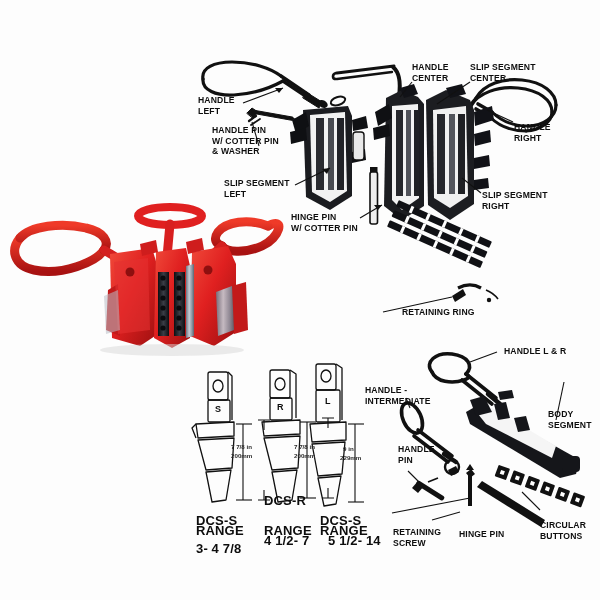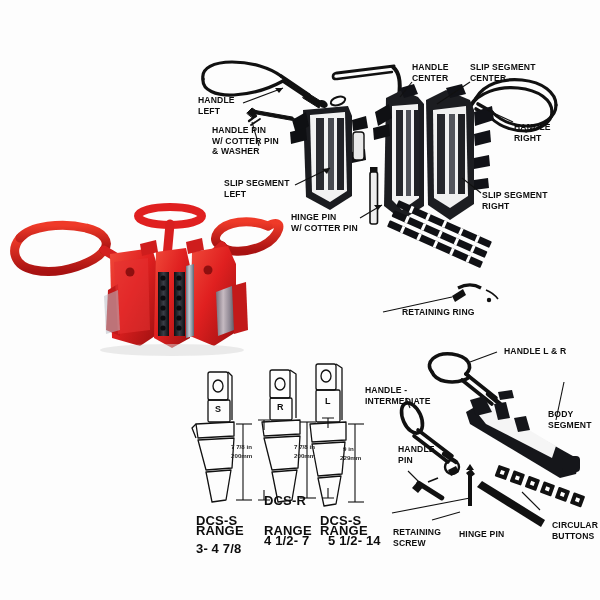--- a/index.html
+++ b/index.html
@@ -401,21 +401,21 @@
 SEGMENT</div>
 
   <div class="lbl" style="left:398px;top:444px;">HANDLE
 PIN</div>
 
   <div class="lbl" style="left:393px;top:511px;margin-top:16px;">RETAINING
 SCREW</div>
 
   <div class="lbl" style="left:459px;top:529px;">HINGE PIN</div>
 
-  <div class="lbl" style="left:552px;top:520px;">CIRCULAR
+  <div class="lbl" style="left:540px;top:520px;">CIRCULAR
 BUTTONS</div>
 
   <div class="lbl" style="left:215px;top:404px;font-size:9px;">S</div>
   <div class="lbl" style="left:277px;top:402px;font-size:9px;">R</div>
   <div class="lbl" style="left:325px;top:396px;font-size:9px;">L</div>
 
   <div class="dim" style="left:231px;top:443px;">7 7/8 in</div>
   <div class="dim" style="left:231px;top:452px;">200mm</div>
 
   <div class="dim" style="left:294px;top:443px;">7 7/8 in</div>

